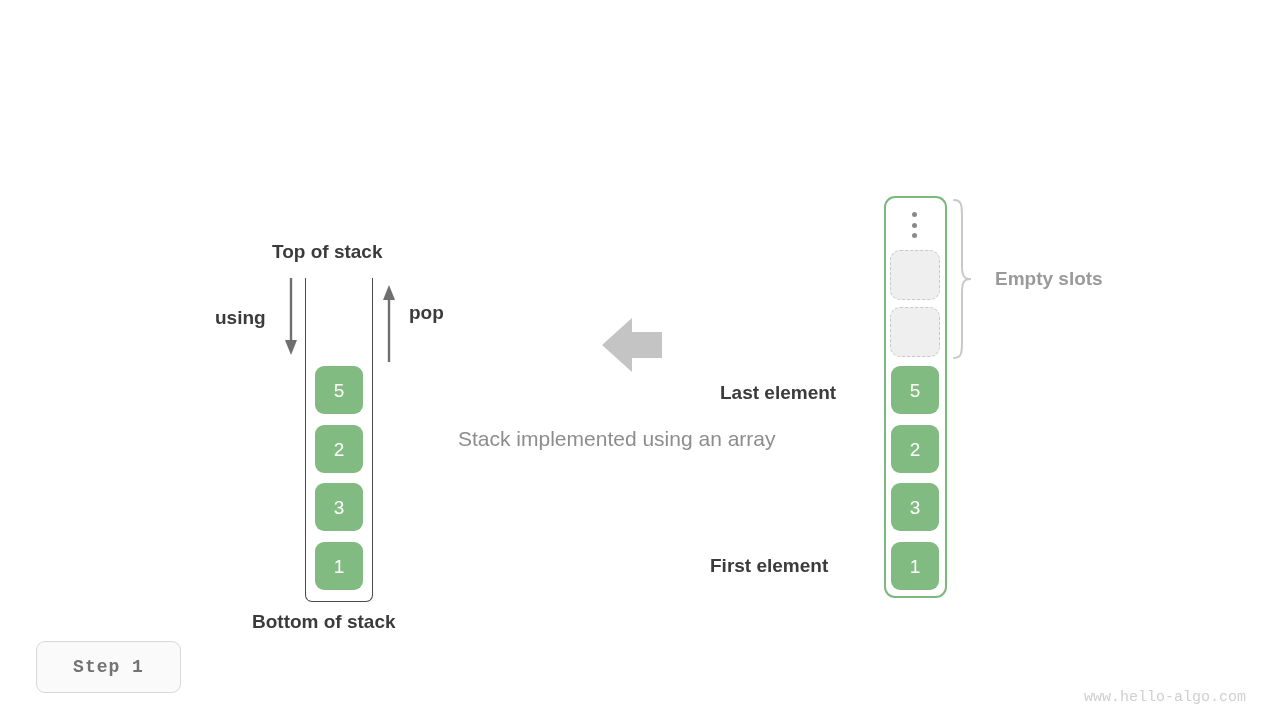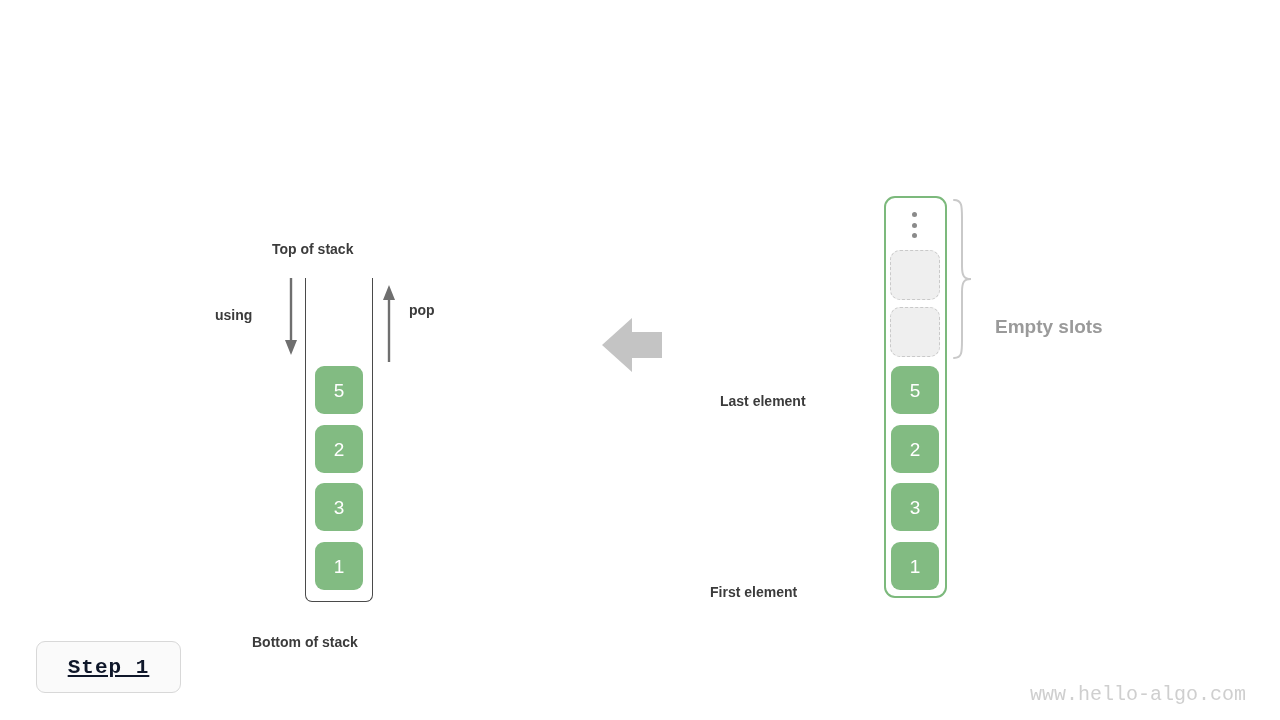--- a/index.html
+++ b/index.html
@@ -18,33 +18,32 @@
 
   .canvas {
     position: absolute;
     inset: 0;
   }
 
   
   .label-dark {
     position: absolute;
     font-family: "Liberation Sans", sans-serif;
-    font-size: 14px;
+    font-size: 19px;
     font-weight: bold;
     color: #3b3b3b;
     white-space: nowrap;
   }
   .label-gray {
     position: absolute;
     font-family: "Liberation Sans", sans-serif;
     font-size: 19px;
     font-weight: bold;
     color: #9a9a9a;
     white-space: nowrap;
-    margin-top: 48px;
   }
   .caption {
     position: absolute;
     font-family: "Liberation Sans", sans-serif;
     font-size: 21px;
     font-weight: normal;
     color: #8d8d8d;
     white-space: nowrap;
   }
 
@@ -172,34 +171,33 @@
     box-sizing: border-box;
     border: 1.4px solid #d8d8d8;
     border-radius: 9px;
     background: #fafafa;
     display: flex;
     align-items: center;
     justify-content: center;
   }
   #step-badge-label {
     font-family: "Liberation Mono", monospace;
-    font-size: 21px;
+    font-size: 18px;
     font-weight: bold;
-    color: #0f172a;
+    color: #737373;
     letter-spacing: 1px;
-    text-decoration: underline;
   }
 
   
   #watermark {
     position: absolute;
     right: 34px;
     bottom: 14px;
     font-family: "Liberation Mono", monospace;
-    font-size: 20px;
+    font-size: 15px;
     color: #cfcfcf;
     white-space: nowrap;
   }
 </style>
 </head>
 <body>
 
 <div class="canvas">
 
   <div class="label-dark" style="left:272px; top:241px;">Top of stack</div>
@@ -220,26 +218,27 @@
 
   <div id="stack-container"></div>
 
   <div id="stack-cells">
     <div class="cell">5</div>
     <div class="cell">2</div>
     <div class="cell">3</div>
     <div class="cell">1</div>
   </div>
 
-  <div class="label-dark" style="left:252px; top:634px;">Bottom of stack</div>
+  <div class="label-dark" style="left:252px; top:611px;">Bottom of stack</div>
 
   <svg id="transition-arrow" viewBox="0 0 60 54">
     <polygon points="0,27 30,0 30,14 60,14 60,40 30,40 30,54" fill="#c4c4c4"></polygon>
   </svg>
 
+  <div class="caption" style="left:458px; top:427px;">Stack implemented using an array</div>
 
   <div id="array-container"></div>
 
   <div id="ellipsis-icon">
     <i></i>
       <i></i>
       <i></i>
   </div>
 
   <div class="empty-slot" id="empty-slot-1"></div>
@@ -251,23 +250,23 @@
 
   <div class="label-gray" style="left:995px; top:268px;">Empty slots</div>
 
   <div id="array-cells">
     <div class="cell">5</div>
     <div class="cell">2</div>
     <div class="cell">3</div>
     <div class="cell">1</div>
   </div>
 
-  <div class="label-dark" style="left:720px; top:393px;">Last element</div>
-
-  <div class="label-dark" style="left:710px; top:584px;">First element</div>
+  <div class="label-dark" style="left:720px; top:382px;">Last element</div>
+
+  <div class="label-dark" style="left:710px; top:555px;">First element</div>
 
   <div id="step-badge">
     <span id="step-badge-label">Step 1</span>
   </div>
 
   <div id="watermark">www.hello-algo.com</div>
 
 </div>
 
 </body></html>

